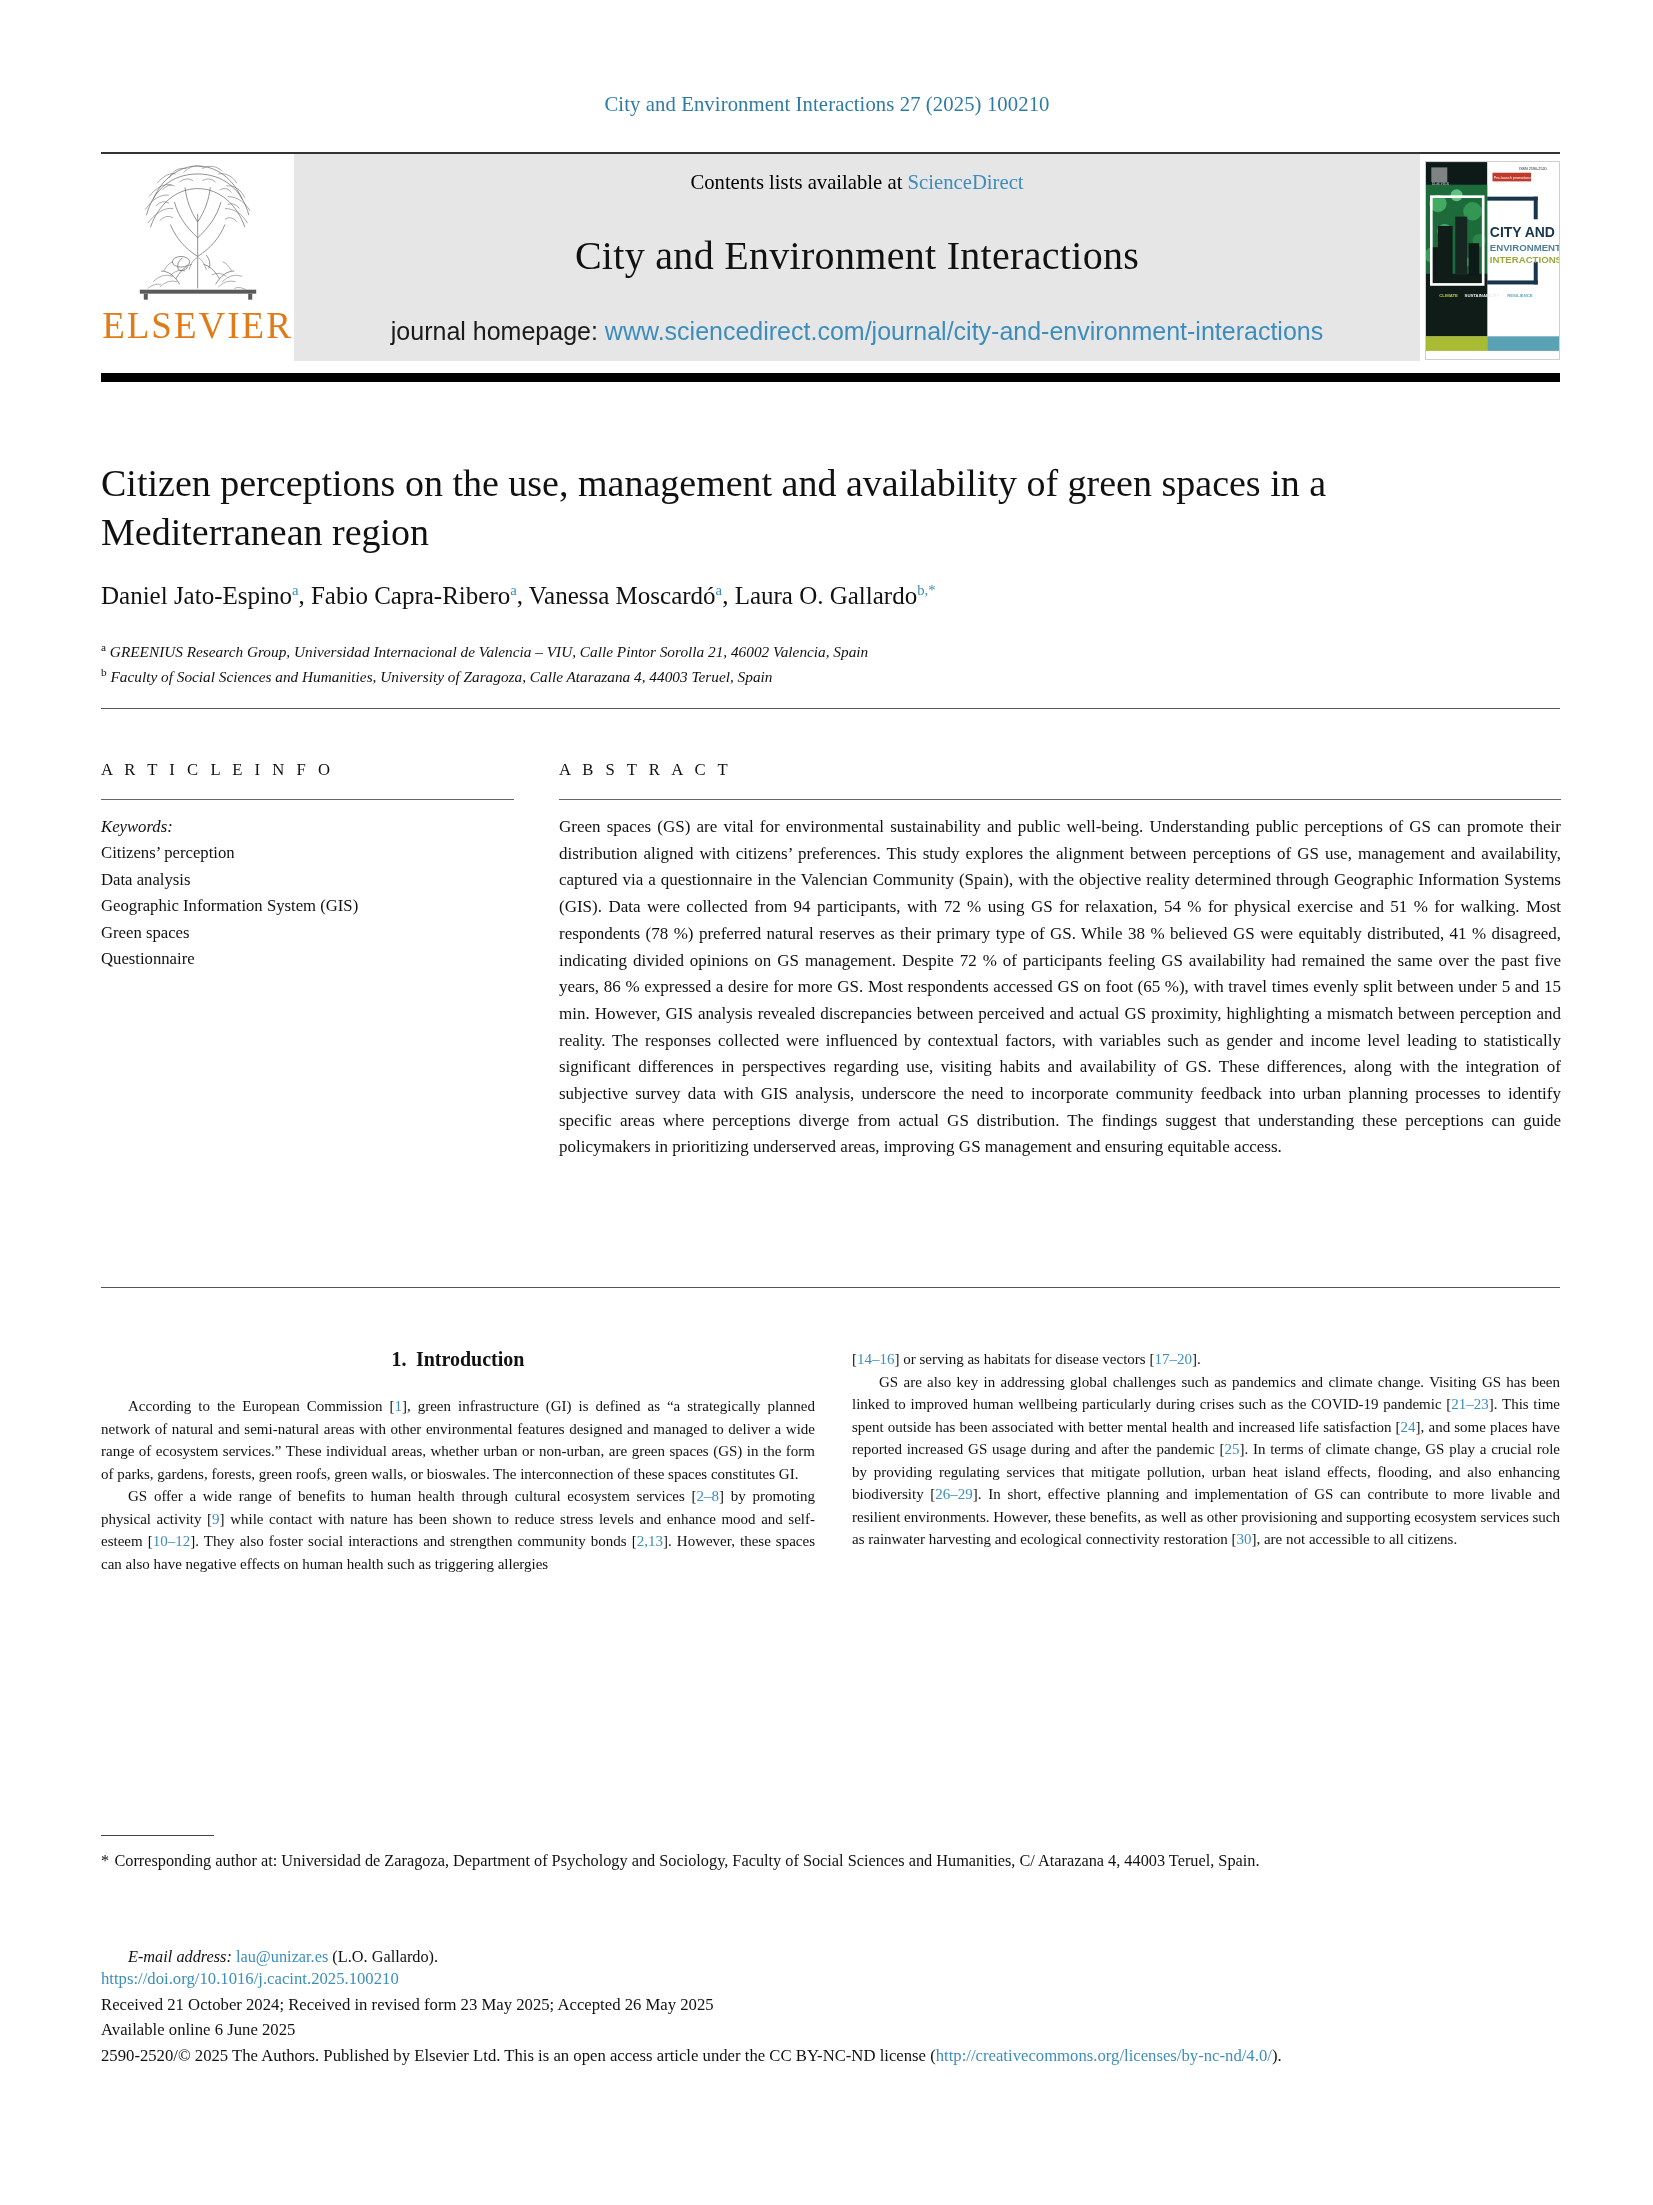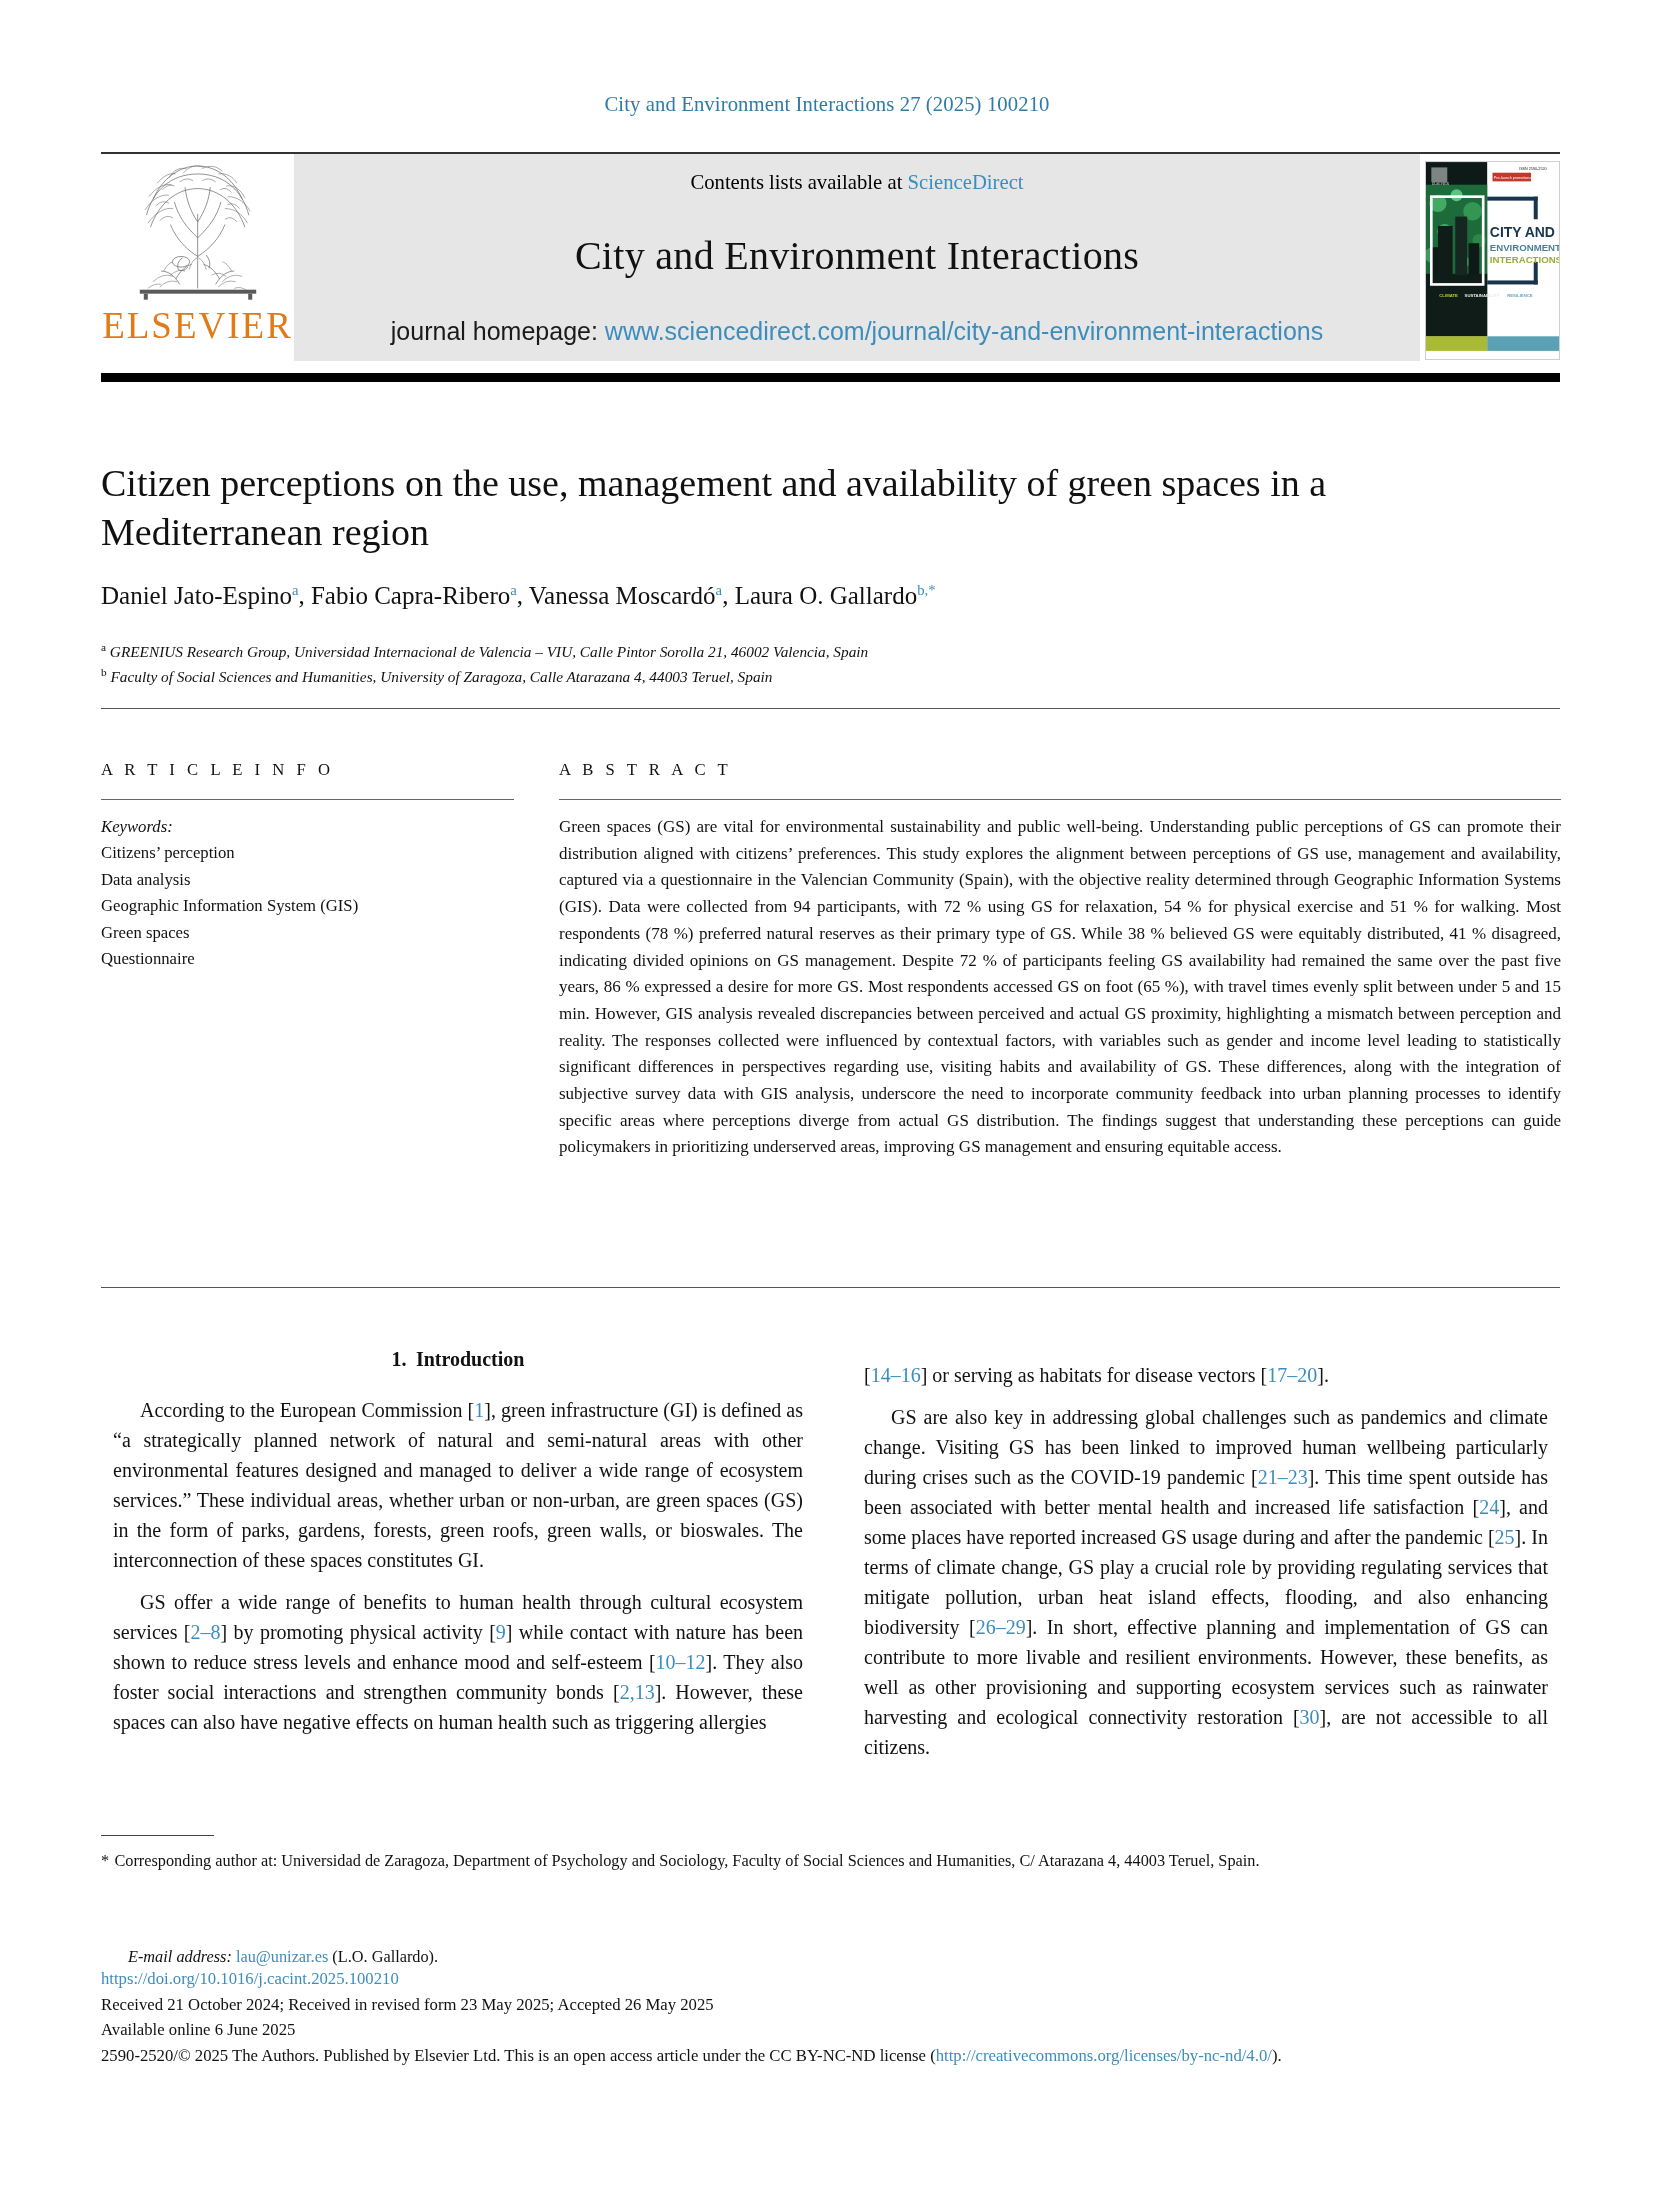--- a/index.html
+++ b/index.html
@@ -207,25 +207,25 @@
   .h1 {
     font-size: 20px;
     font-weight: bold;
     color: #111;
     margin: 0 0 24px 0;
     font-family: "Liberation Serif", serif;
     text-align: center;
   }
   .h1 .num { margin-right: 9.3px; }
   .body-p {
-    font-size: 20px;
+    font-size: 15px;
     line-height: 1.5;
     text-align: justify;
     color: #111;
-    margin: 12px;
+    margin: 0;
     text-indent: 27px;
   }
   .body-p.noindent { text-indent: 0; }
   .ref { color: #3C8DBC; }
 
   
   .fn-rule {
     position: absolute;
     left: 101px; top: 1835px;
     width: 113px;

